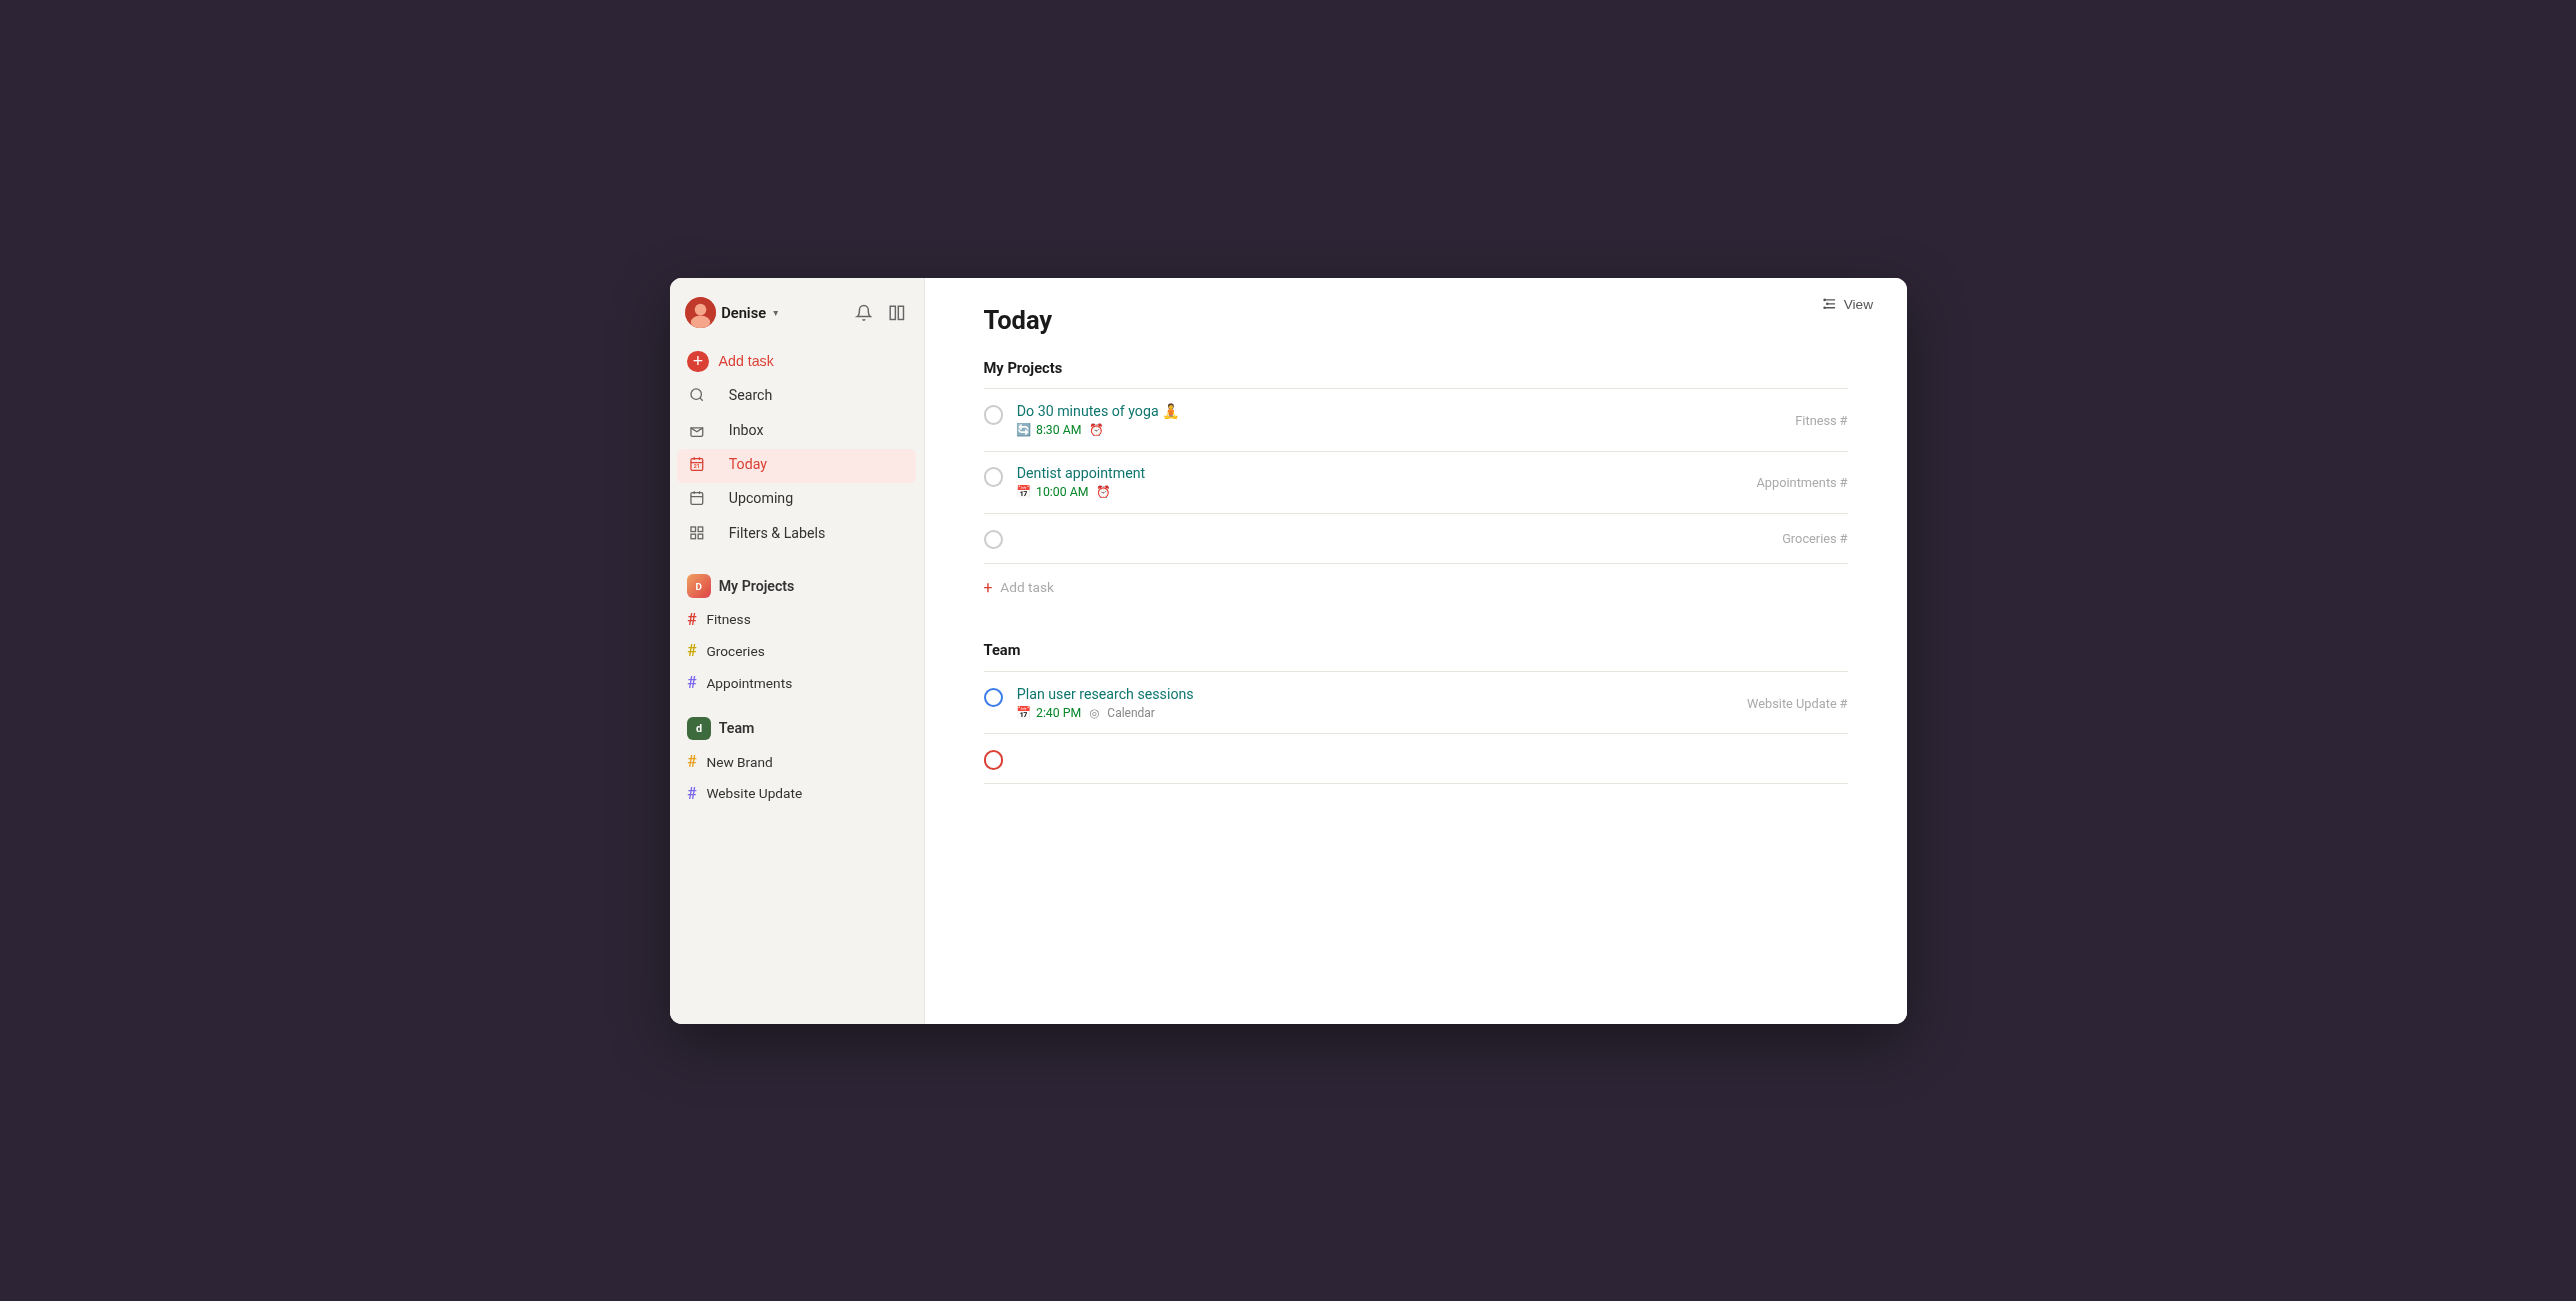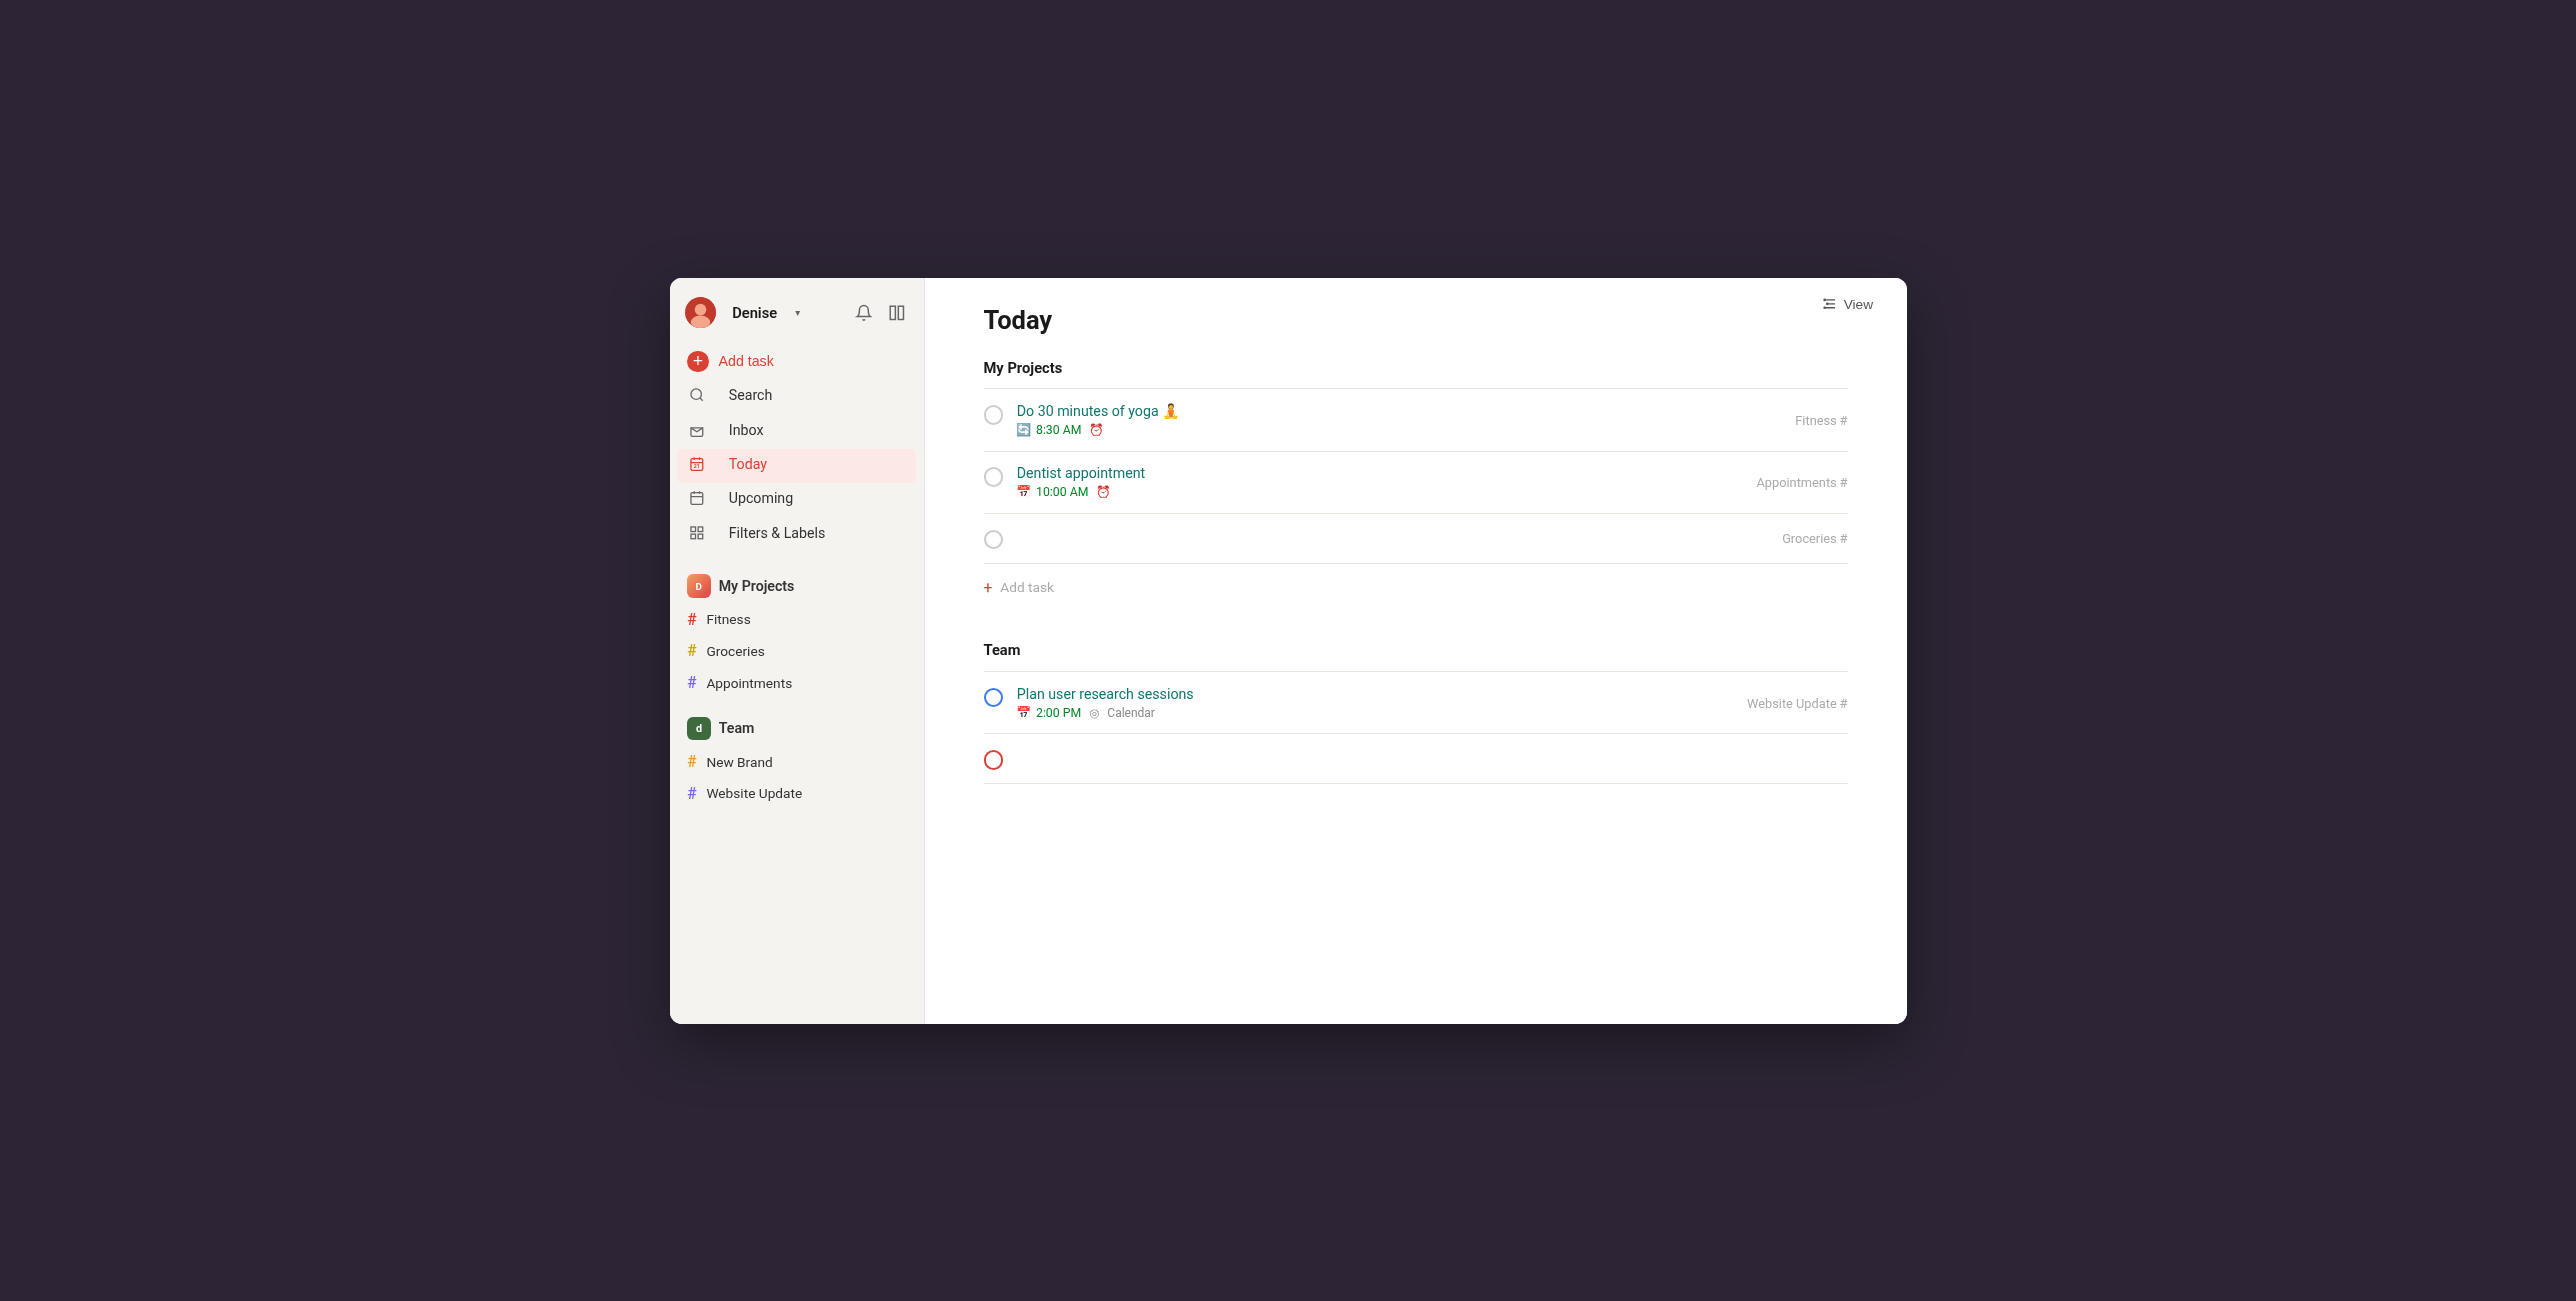--- a/index.html
+++ b/index.html
@@ -33,21 +33,21 @@
     }
     .sidebar-header {
       display: flex;
       align-items: center;
       justify-content: space-between;
       padding: 3.9px 15.7px 15.7px 15.7px;
     }
     .user-info {
       display: flex;
       align-items: center;
-      gap: 16px;
+      gap: 5px;
       cursor: pointer;
       text-align: right;
     }
     .avatar {
       width: 31px;
       height: 31px;
       border-radius: 50%;
       background: linear-gradient(135deg, #e88, #a44);
       overflow: hidden;
       display: flex;
@@ -530,21 +530,21 @@
         <div class="section-label">Team</div>
         <div class="task-list">
 
           <div class="task-item">
             <div class="task-checkbox blue-outline"></div>
             <div class="task-body">
               <div class="task-name">Plan user research sessions</div>
               <div class="task-meta">
                 <span class="task-time">
                   <span>📅</span>
-                  <span>2:00 PM</span>
+                  <span>2:40 PM</span>
                 </span>
                 <span class="location-icon">◎</span>
                 <span style="font-size:12px; color:#888;">Calendar</span>
               </div>
             </div>
             <div class="task-project">
               <span>Website Update</span>
               <span class="hash">#</span>
             </div>
           </div>

